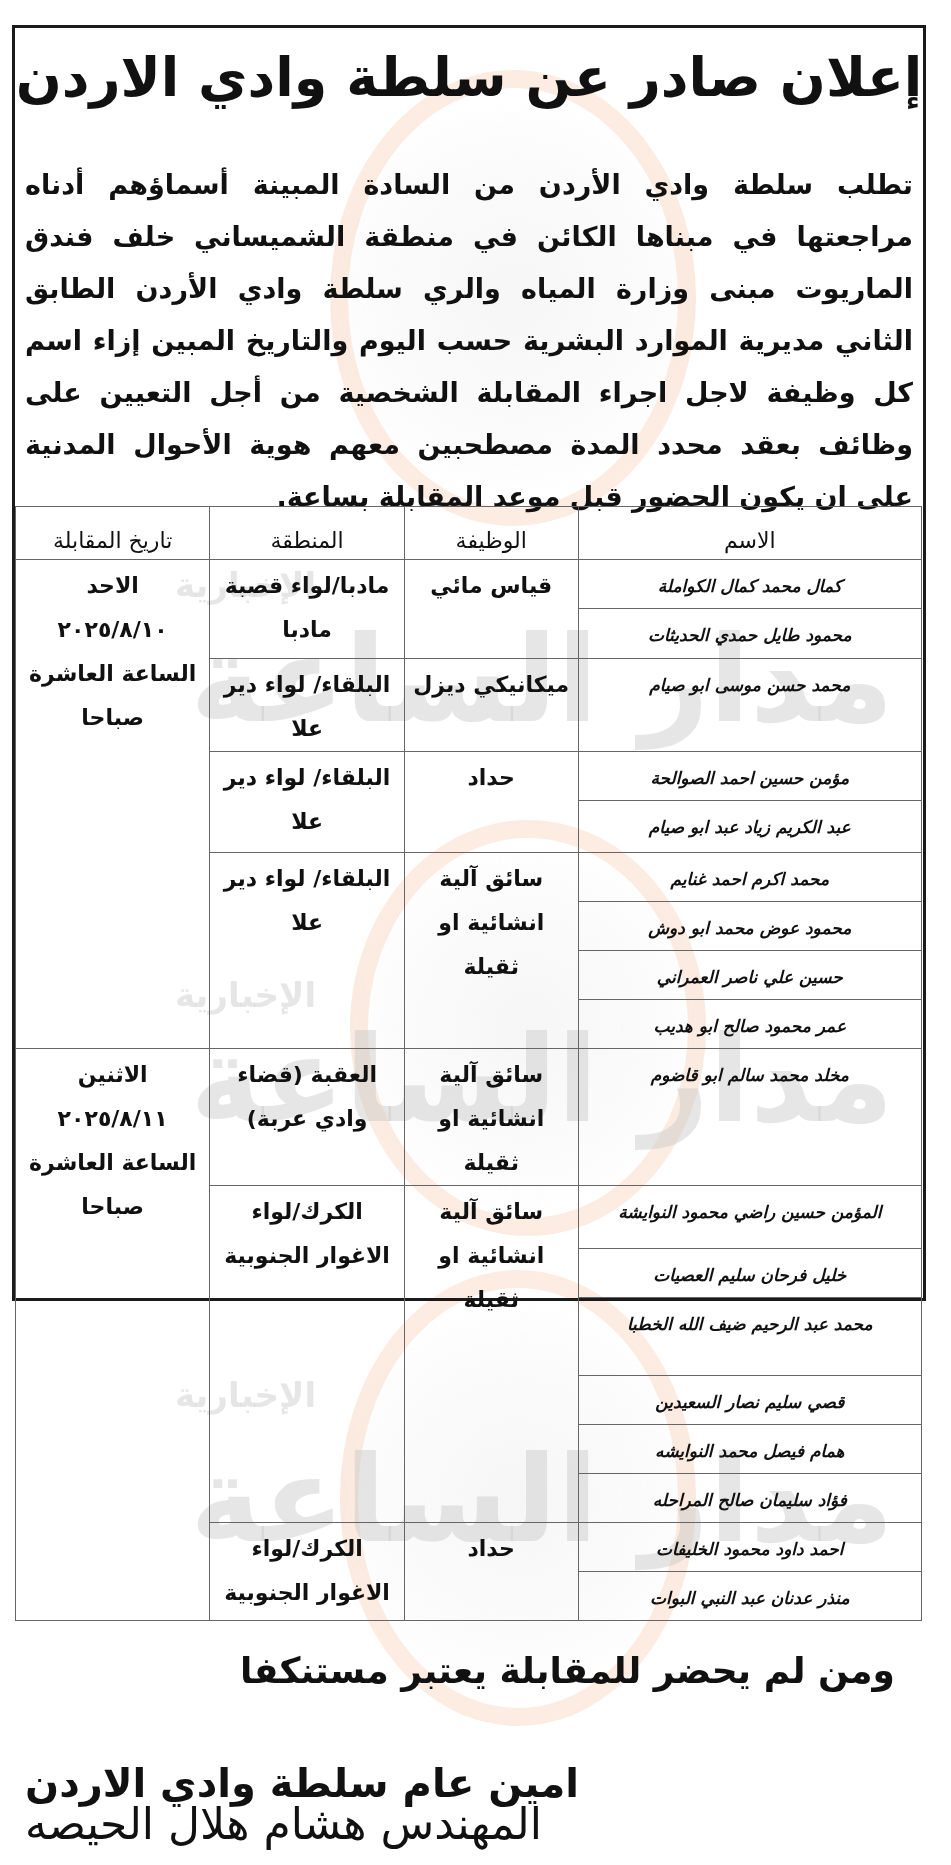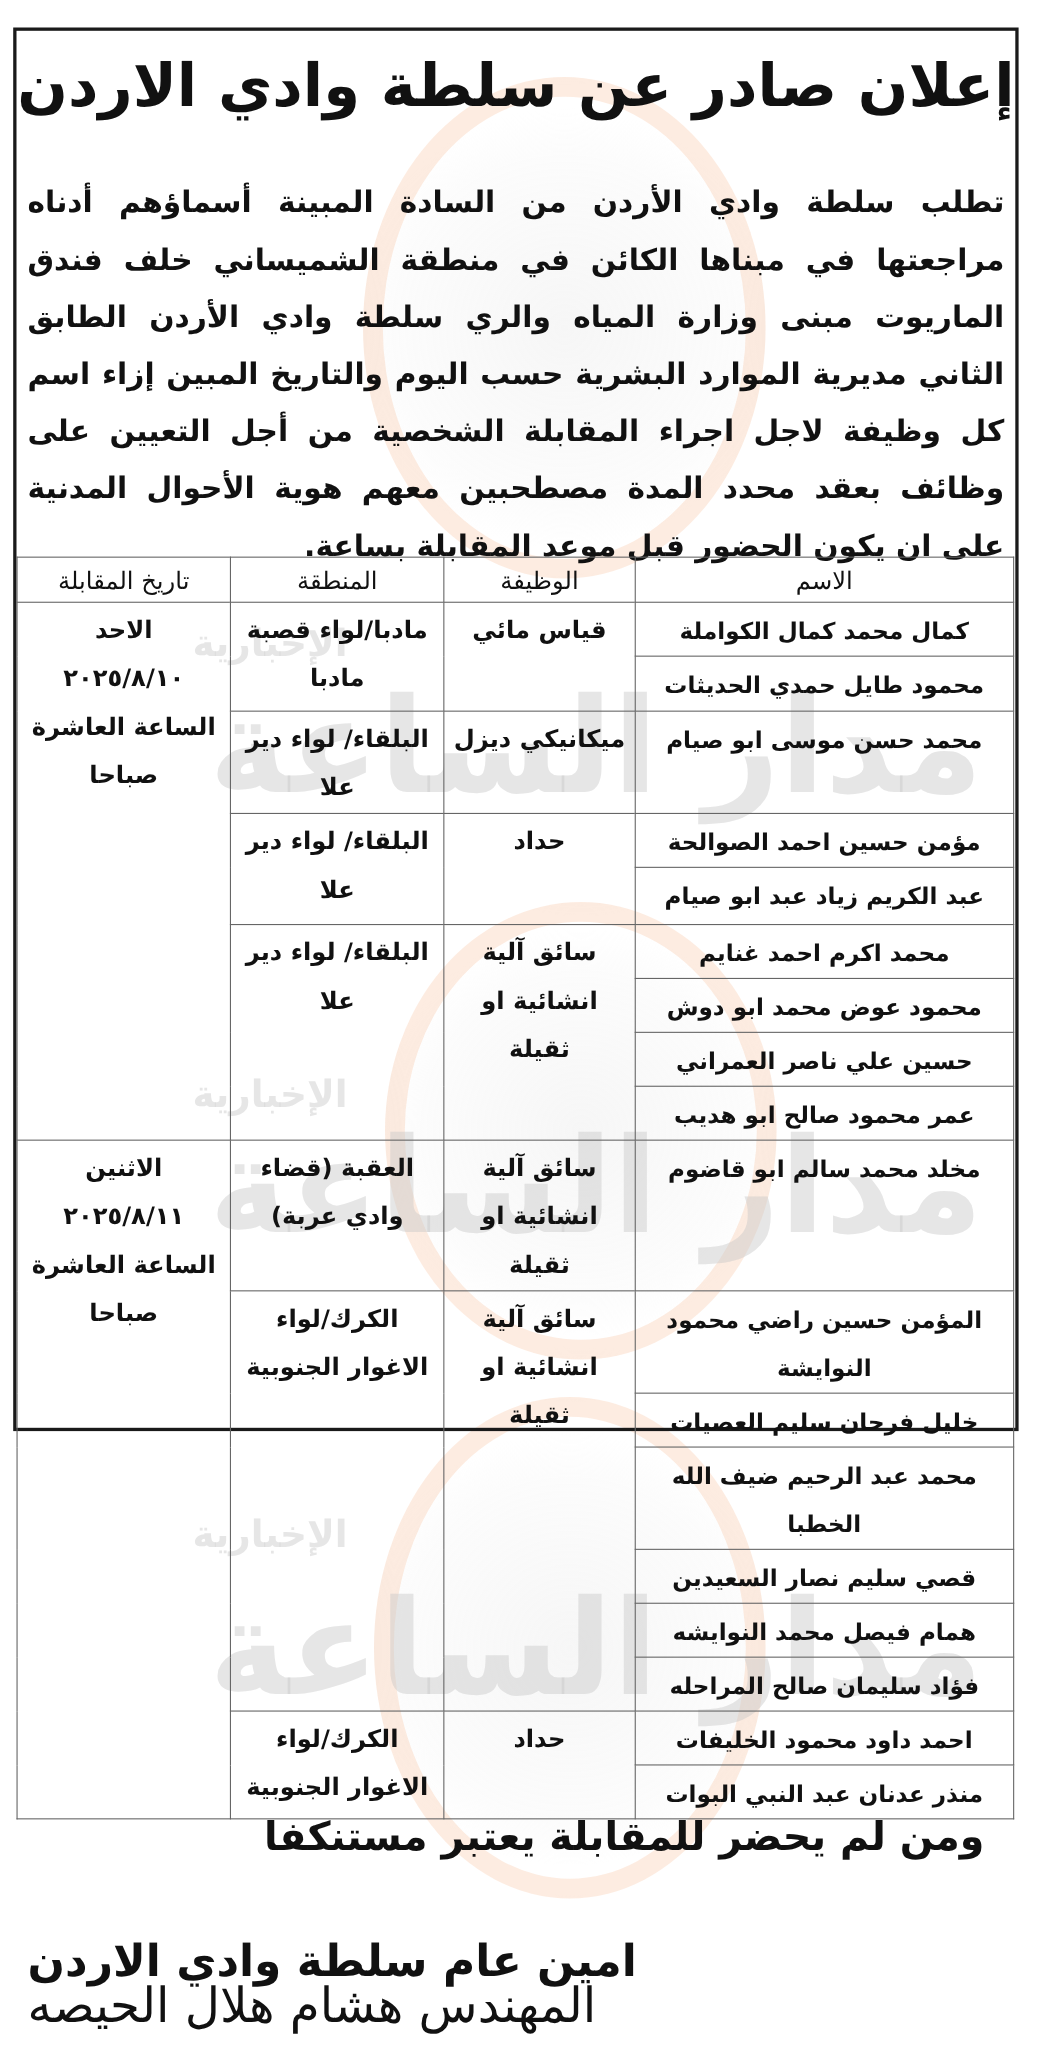--- a/index.html
+++ b/index.html
@@ -12,26 +12,26 @@
   .frame { position: absolute; left: 12px; top: 25px; width: 914px; height: 1276px;
            border: 3px solid #1a1a1a; box-sizing: border-box; z-index: 1; }
   .title { position: absolute; left: 0; right: 0; top: 18px; text-align: center;
            font-size: 54px; font-weight: bold; direction: rtl; letter-spacing: 0px; }
   .intro { position: absolute; left: 10px; right: 10px; top: 131px; direction: rtl; text-align: justify;
            text-align-last: right; font-size: 27px; font-weight: bold; line-height: 52px; }
   table.roster { position: absolute; left: 0px; top: 478px; width: 907px; border-collapse: collapse;
                  direction: rtl; font-size: 22px; font-weight: bold; }
   table.roster td, table.roster th { border: 1.5px solid #666; text-align: center; vertical-align: top;
                  padding: 4px 6px 0 6px; line-height: 44px; }
-  table.roster th { font-weight: normal; height: 36px; line-height: 36px; padding-top: 4px; }
+  table.roster th { font-weight: normal; height: 36px; line-height: 36px; padding-top: 16px; }
   .col-name { width: 348px; }
   .col-job { width: 165px; }
   .col-region { width: 188px; }
   .col-date { width: 186px; }
-  td.name { font-size: 21px; line-height: 34px; padding-top: 4px; }
+  td.name { font-size: 17px; line-height: 34px; padding-top: 4px; font-style: italic; }
   .closing { position: absolute; right: 28px; top: 1610px; direction: rtl; font-size: 36px; font-weight: bold; margin-top: 12px; }
   .sign1 { position: absolute; left: 10px; top: 1700px; direction: rtl; font-size: 40px; font-weight: bold; margin-top: 32px; }
   .sign2 { position: absolute; left: 10px; top: 1770px; direction: rtl; font-size: 44px; font-weight: normal; }
 </style>
 </head>
 <body>
 
 <div class="watermark wm-clock" style="left:330px; top:70px; width:330px; height:420px;"></div>
 <div class="watermark wm-clock" style="left:350px; top:820px; width:320px; height:380px;"></div>
 <div class="watermark wm-clock" style="left:340px; top:1270px; width:320px; height:420px;"></div>

